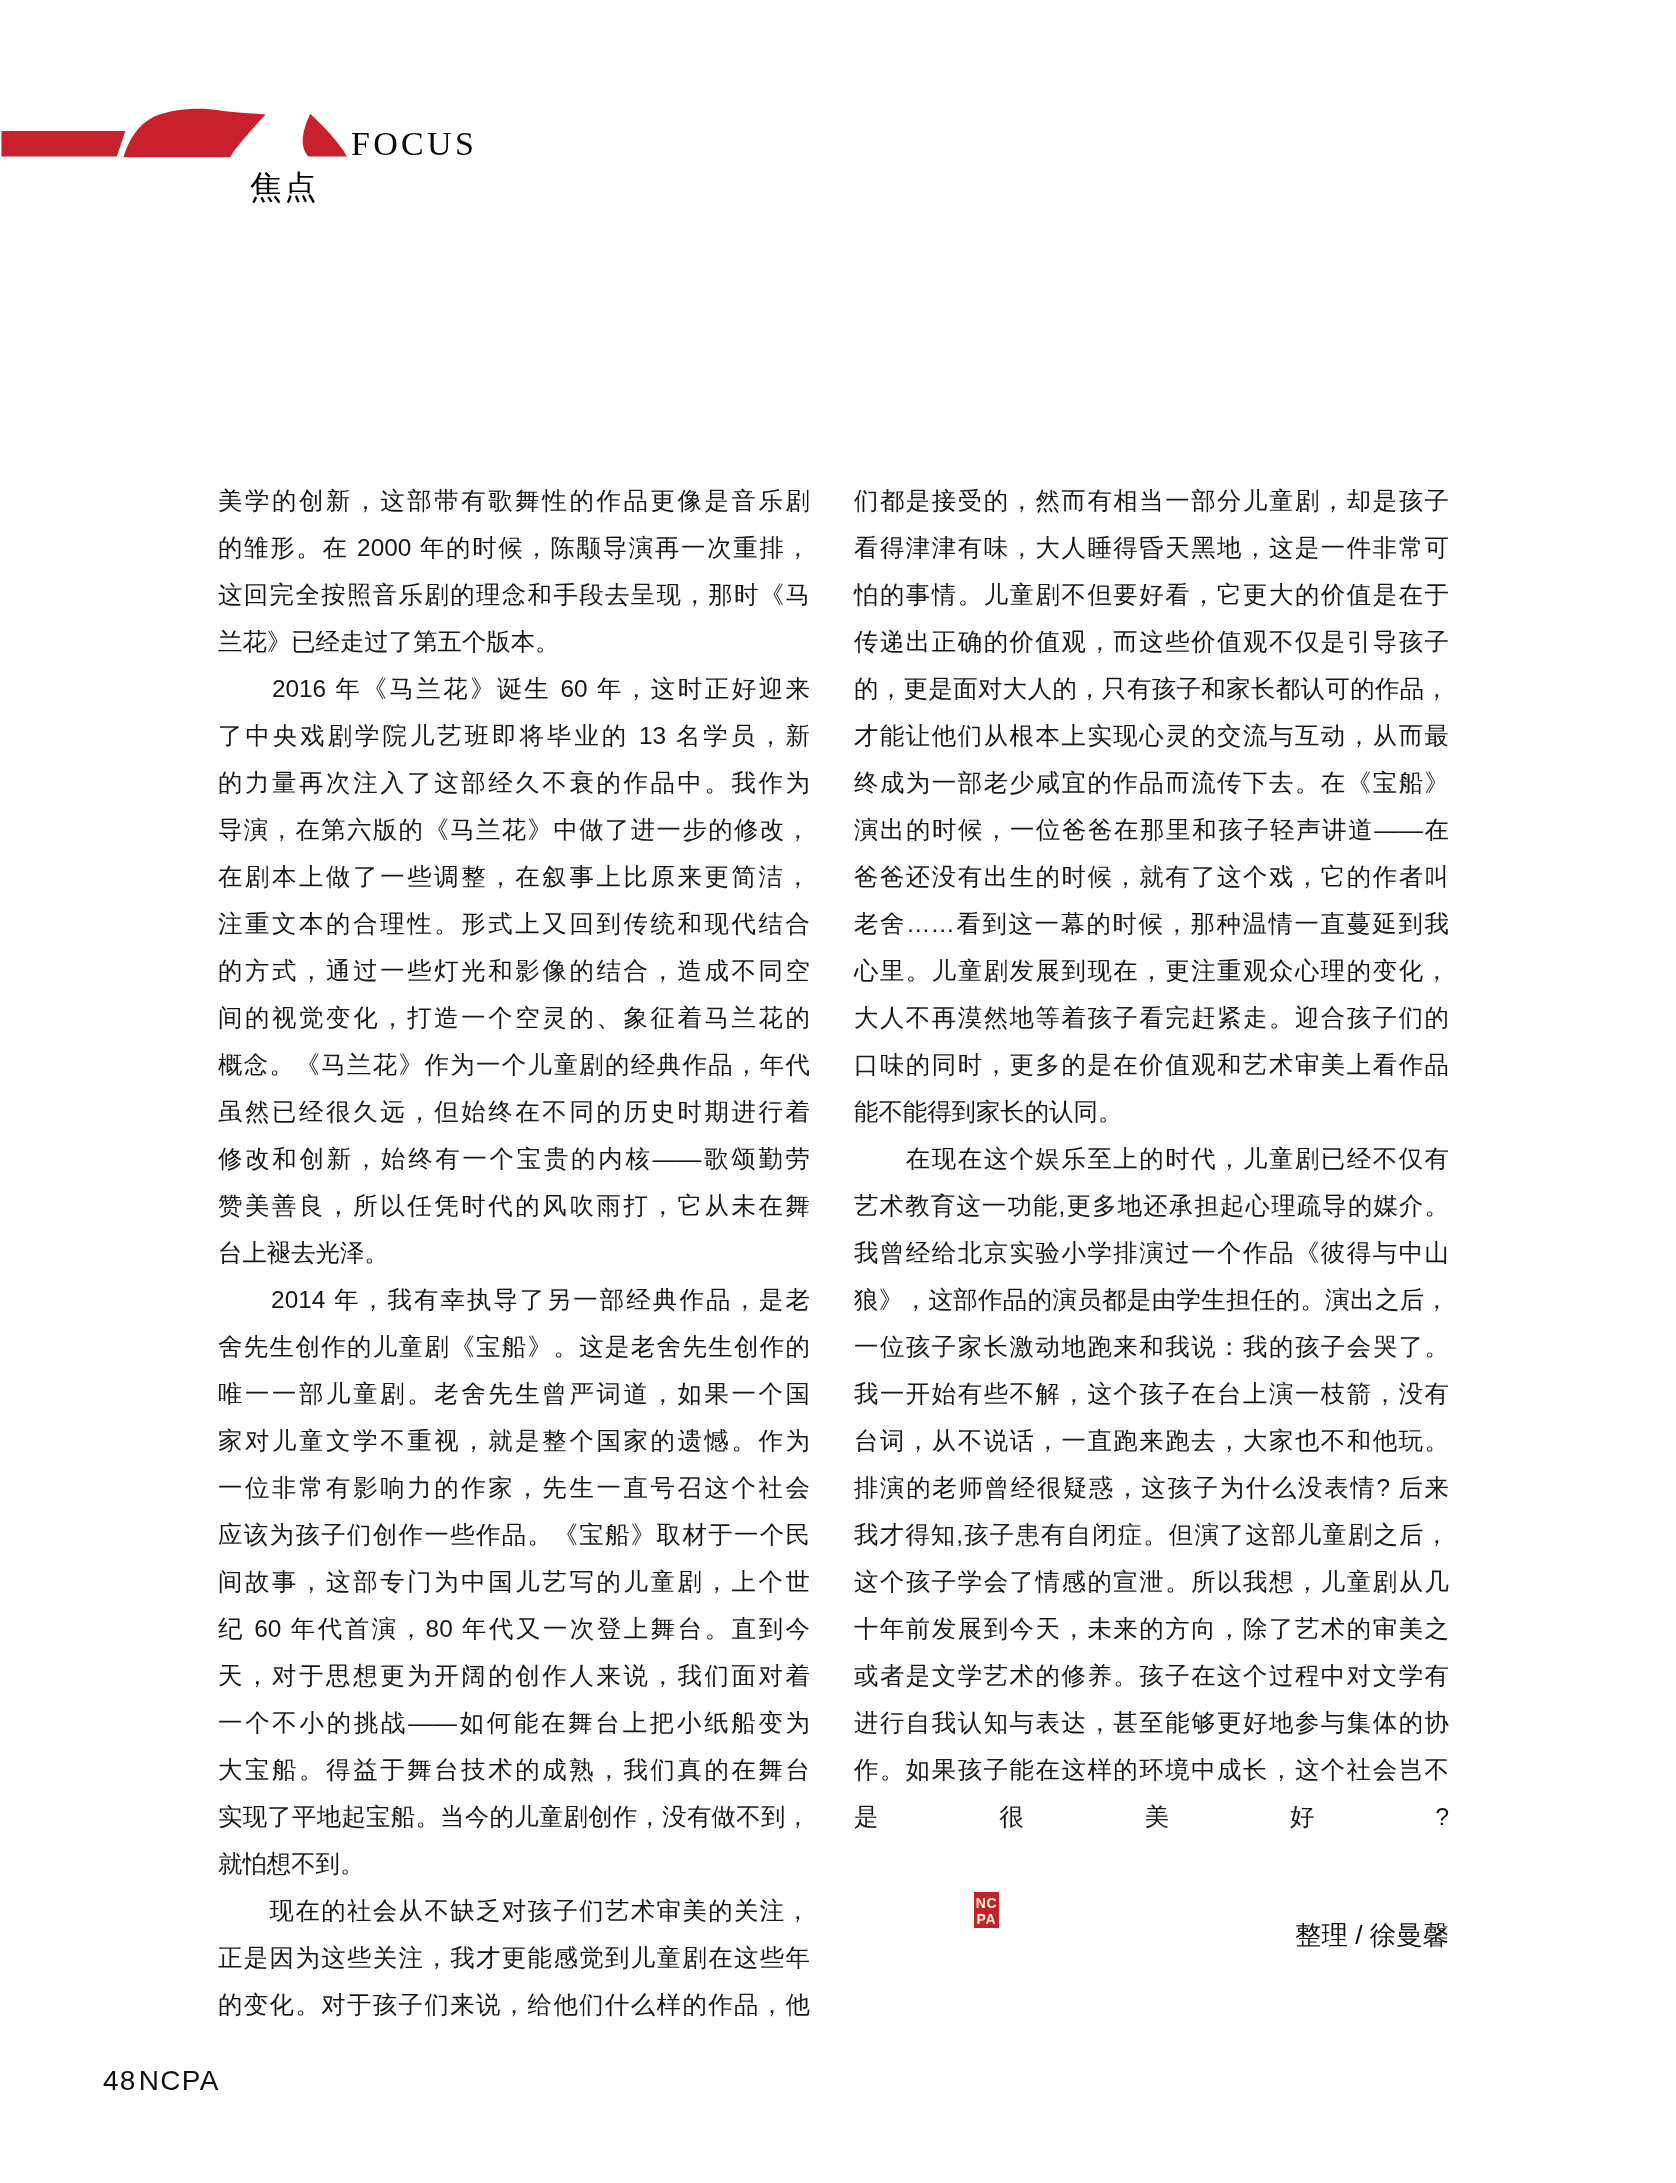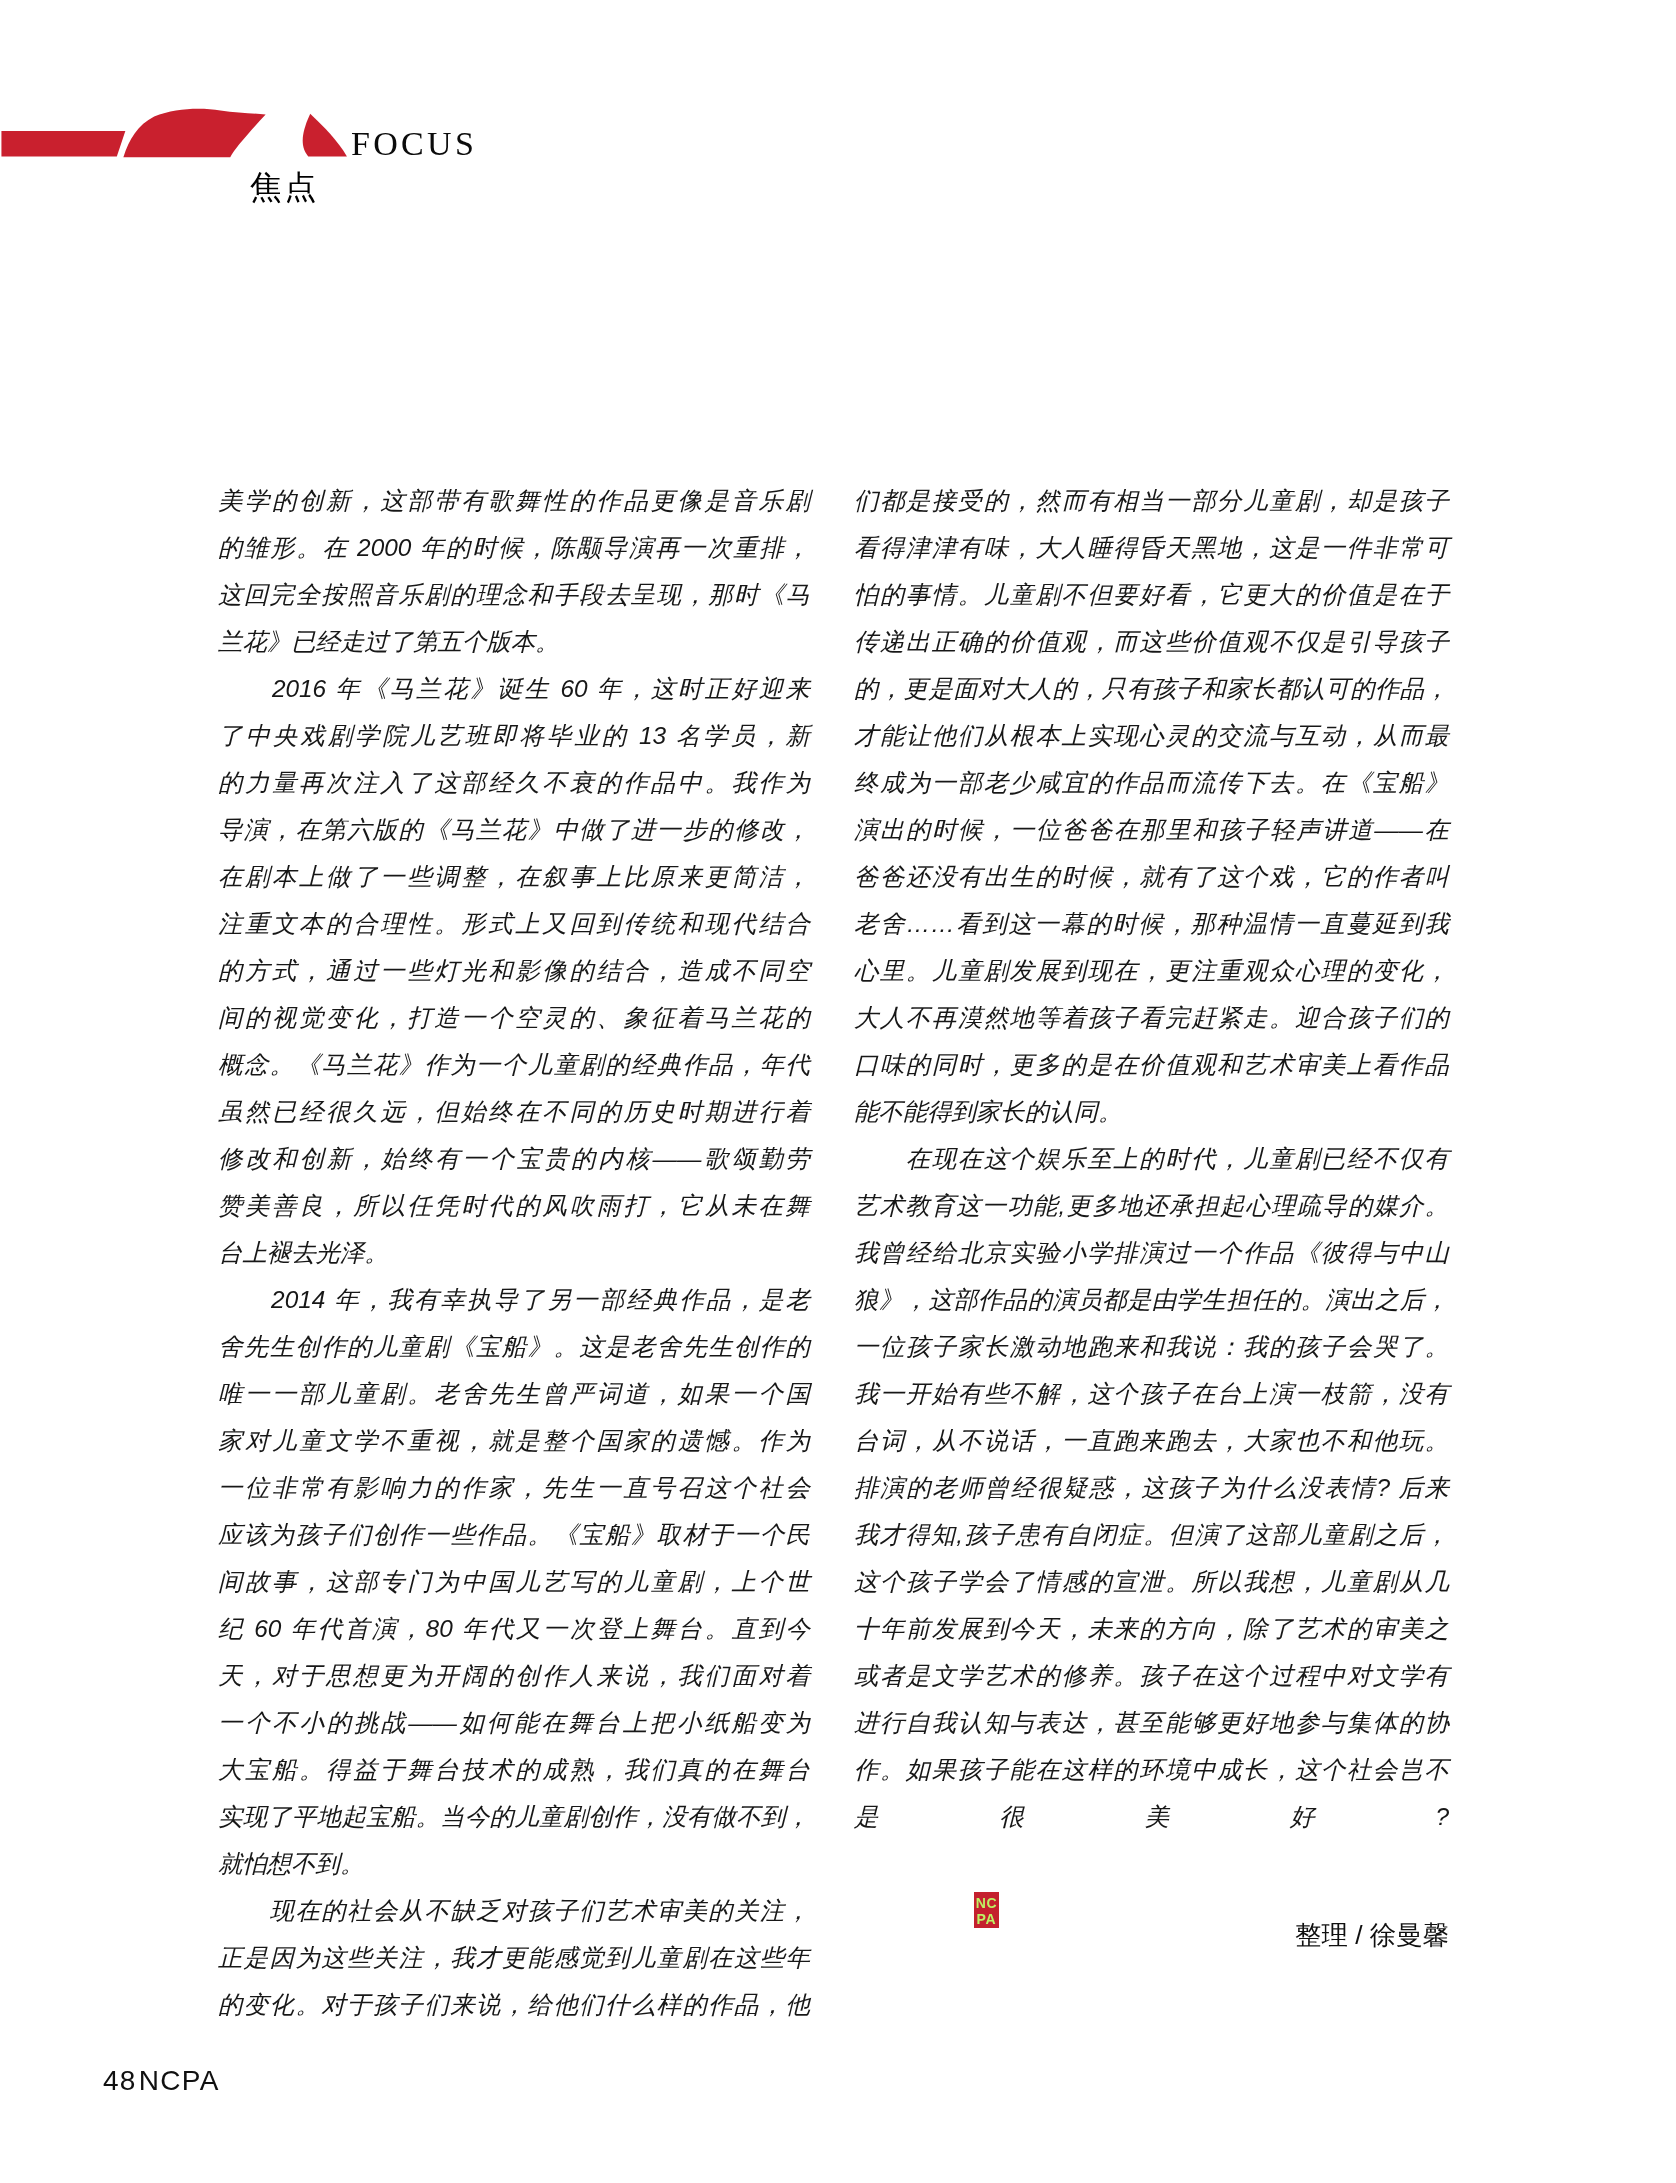--- a/index.html
+++ b/index.html
@@ -10,35 +10,35 @@
   
   .logo-svg { position:absolute; left:0; top:106px; width:370px; height:59px; }
   .sec-cn { position:absolute; left:250px; top:127px; font-size:32px; line-height:32px;
             font-weight:400; color:#000; letter-spacing:2.6px; white-space:nowrap;margin-top:44px; }
   .sec-en { position:absolute; left:351px; top:127px; font-size:34px; line-height:34px;
             font-family:"Liberation Serif","DejaVu Serif",serif; color:#0b0b0b;
             letter-spacing:3.3px; white-space:nowrap; }
 
   
   .col { position:absolute; top:477px; color:#171717; font-size:24.4px; line-height:47px;
-         font-weight:300;font-style:italic; }
+         font-weight:300; }
   .col-left  { left:218px;  width:592px; }
   .col-right { left:854px; width:595px; }
   .line { height:47px; text-align:justify; text-align-last:justify;
           word-break:keep-all; white-space:nowrap; }
   
   .col-left  .line:nth-child(4),
   .col-left  .line:nth-child(17),
   .col-left  .line:nth-child(30),
   .col-right .line:nth-child(14),
   .col-right .line:nth-child(31) { text-align-last:left; }
 
   
   .seal { position:absolute; left:974px; top:1892px; width:25px; height:36px;
-          background:#c4202e; color:#bef264; text-align:center; box-sizing:border-box;
+          background:#c4202e; color:#fef9c3; text-align:center; box-sizing:border-box;
           padding-top:2.6px; font-size:14px; line-height:16px; font-weight:700;
           letter-spacing:0.7px; }
   .seal span { display:block; }
 
   
   .credit { position:absolute; left:854px; top:1920px; width:595px; text-align:right;
             font-size:26.4px; line-height:30px; color:#101010; }
   .footer { position:absolute; left:103px; top:2065px; display:flex; gap:2px;
             font-size:28px; line-height:32px; color:#101010; letter-spacing:1.3px; }
 </style>

